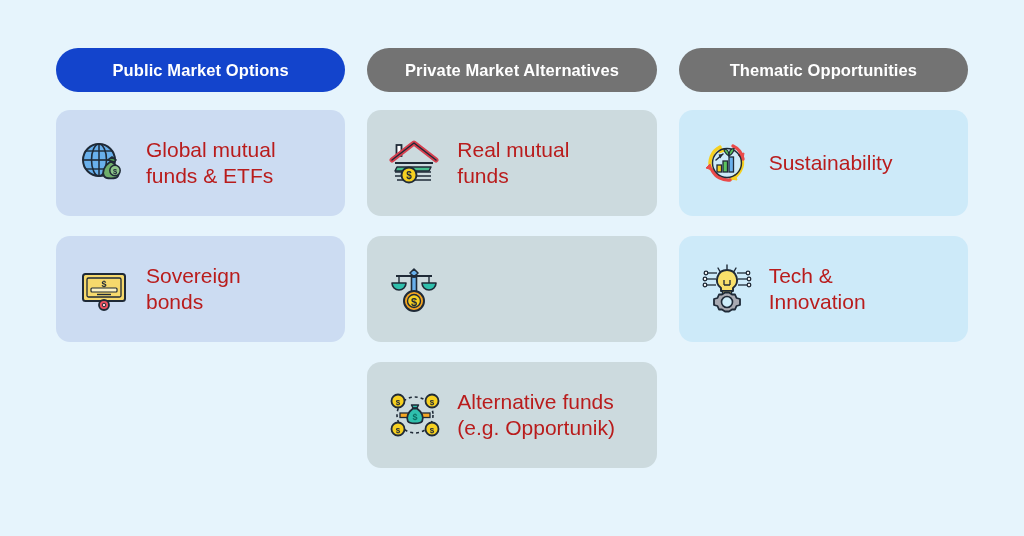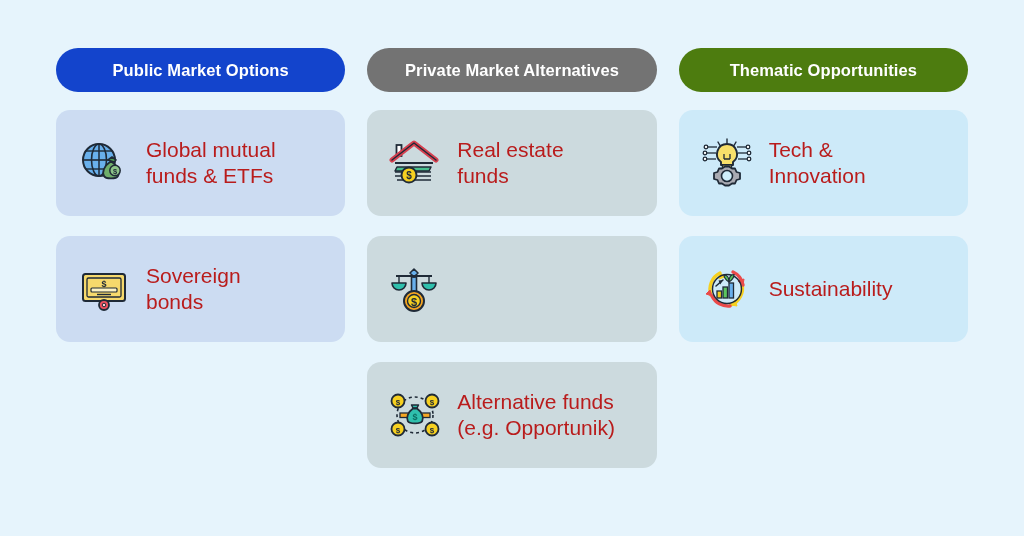--- a/index.html
+++ b/index.html
@@ -128,21 +128,21 @@
           <path d="M3 23 L25 6 L47 23" fill="none" stroke="#1f2a37" stroke-width="1.4" stroke-linejoin="round" stroke-linecap="round"></path>
           <path d="M6 26 h38" stroke="#1f2a37" stroke-width="1.8"></path>
           <path d="M8 30 h34 l-2 4 H6 z" fill="#49bf8f" stroke="#1f2a37" stroke-width="1.5" stroke-linejoin="round"></path>
           <path d="M6 35 h36" stroke="#1f2a37" stroke-width="1.6"></path>
           <path d="M6 39 h36" stroke="#1f2a37" stroke-width="1.6"></path>
           <path d="M8 43 h34" stroke="#1f2a37" stroke-width="1.6"></path>
           <circle cx="20" cy="38" r="7.5" fill="#f6d020" stroke="#1f2a37" stroke-width="1.9"></circle>
           <text x="20" y="42" font-family="'Liberation Sans',sans-serif" font-size="10" font-weight="bold" fill="#1f2a37" text-anchor="middle">$</text>
         </svg>
       </span>
-      <span class="card-label">Real estate
+      <span class="card-label">Real mutual
 funds</span>
     </div>
 
     <div class="card">
       <span class="card-icon">
         <svg width="52" height="52" viewBox="0 0 52 52">
           <rect x="22.5" y="14" width="5" height="20" fill="#69b0ec" stroke="#1f2a37" stroke-width="1.6"></rect>
           <path d="M25 6 l4 4 -4 4 -4 -4 z" fill="#69b0ec" stroke="#1f2a37" stroke-width="1.6" stroke-linejoin="round"></path>
           <line x1="7" y1="13" x2="43" y2="13" stroke="#1f2a37" stroke-width="2"></line>
           <line x1="10" y1="13" x2="10" y2="20" stroke="#1f2a37" stroke-width="1.4"></line>
@@ -174,21 +174,45 @@
           <circle cx="43" cy="40" r="6.5" fill="#f6d020" stroke="#1f2a37" stroke-width="1.8"></circle>
           <text x="43" y="43.5" font-family="'Liberation Sans',sans-serif" font-size="8" font-weight="bold" fill="#1f2a37" text-anchor="middle">$</text>
         </svg>
       </span>
       <span class="card-label">Alternative funds
 (e.g. Opportunik)</span>
     </div>
   </div>
 
   <div class="column col-thematic">
-    <div class="col-header" style="background:#4d7c0f">Thematic Opportunities</div>
+    <div class="col-header" style="background:#737373">Thematic Opportunities</div>
+
+    <div class="card">
+      <span class="card-icon">
+        <svg width="52" height="52" viewBox="0 0 52 52">
+          <path d="M10 32 A18 18 0 0 1 19 10" fill="none" stroke="#f6d020" stroke-width="3.4" stroke-linecap="round"></path>
+          <path d="M19 10 l-1 6 l6 -2 z" fill="#f6d020" stroke="#f6d020" stroke-width="1"></path>
+          <path d="M41 21 A18 18 0 0 1 30 42" fill="none" stroke="#f6d020" stroke-width="3.4" stroke-linecap="round"></path>
+          <path d="M30 42 l6 1 l-2 -6 z" fill="#f6d020" stroke="#f6d020" stroke-width="1"></path>
+          <path d="M32 9 A18 18 0 0 1 42 22" fill="none" stroke="#ea4a4a" stroke-width="3.4" stroke-linecap="round"></path>
+          <path d="M42 22 l1 -6 l-6 2 z" fill="#ea4a4a" stroke="#ea4a4a" stroke-width="1"></path>
+          <path d="M11 33 A18 18 0 0 0 29 43" fill="none" stroke="#ea4a4a" stroke-width="3.4" stroke-linecap="round"></path>
+          <path d="M11 33 l-2 -6 l-4 4 z" fill="#ea4a4a" stroke="#ea4a4a" stroke-width="1"></path>
+          <circle cx="26" cy="26" r="14.5" fill="none" stroke="#1f2a37" stroke-width="1.4"></circle>
+          <rect x="16" y="28" width="4.5" height="7" fill="#f6d020" stroke="#1f2a37" stroke-width="1.3"></rect>
+          <rect x="22" y="24" width="4.5" height="11" fill="#5bc45f" stroke="#1f2a37" stroke-width="1.3"></rect>
+          <rect x="28" y="20" width="4.5" height="15" fill="#69b0ec" stroke="#1f2a37" stroke-width="1.3"></rect>
+          <path d="M15 23 l7 -6" stroke="#1f2a37" stroke-width="1.5" stroke-linecap="round" fill="none"></path>
+          <path d="M22 17 l-4.5 0.6 l1.8 4 z" fill="#1f2a37"></path>
+          <path d="M28 19 c-3 -2 -5 -4 -5 -7 c4 0 5 3 5 7 z" fill="#5bc45f" stroke="#1f2a37" stroke-width="1.2"></path>
+          <path d="M28 19 c3 -2 5 -4.5 5 -7.5 c-4 0 -5 3.5 -5 7.5 z" fill="#5bc45f" stroke="#1f2a37" stroke-width="1.2"></path>
+        </svg>
+      </span>
+      <span class="card-label">Sustainability</span>
+    </div>
 
     <div class="card">
       <span class="card-icon">
         <svg width="52" height="52" viewBox="0 0 52 52">
           <g stroke="#1f2a37" stroke-width="1.3" fill="none">
             <path d="M16 10 H7"></path>
               <path d="M15 16 H6"></path>
               <path d="M15 22 H6"></path>
             <path d="M36 10 H45"></path>
               <path d="M37 16 H46"></path>
@@ -210,39 +234,15 @@
           <path d="M26 7 a10 10 0 0 1 6 18 v3 h-12 v-3 a10 10 0 0 1 6 -18 z" fill="#f8e06a" stroke="#1f2a37" stroke-width="1.9" stroke-linejoin="round"></path>
           <path d="M23 17 v5 M29 17 v5 M23 22 h6" fill="none" stroke="#1f2a37" stroke-width="1.3"></path>
           <rect x="21.5" y="28" width="9" height="4" fill="#f8e06a" stroke="#1f2a37" stroke-width="1.4"></rect>
           <path d="M13 36 l3.5 -1 1.5 -3.5 h3 l3 -2 h4 l3 2 h3 l1.5 3.5 3.5 1 v6 l-3.5 1 -1.5 3.5 h-3 l-3 2 h-4 l-3 -2 h-3 l-1.5 -3.5 -3.5 -1 z" fill="#a9aab2" stroke="#1f2a37" stroke-width="1.8" stroke-linejoin="round"></path>
           <circle cx="26" cy="39" r="5.5" fill="#cfeefb" stroke="#1f2a37" stroke-width="1.6"></circle>
         </svg>
       </span>
       <span class="card-label">Tech &amp;
 Innovation</span>
     </div>
-
-    <div class="card">
-      <span class="card-icon">
-        <svg width="52" height="52" viewBox="0 0 52 52">
-          <path d="M10 32 A18 18 0 0 1 19 10" fill="none" stroke="#f6d020" stroke-width="3.4" stroke-linecap="round"></path>
-          <path d="M19 10 l-1 6 l6 -2 z" fill="#f6d020" stroke="#f6d020" stroke-width="1"></path>
-          <path d="M41 21 A18 18 0 0 1 30 42" fill="none" stroke="#f6d020" stroke-width="3.4" stroke-linecap="round"></path>
-          <path d="M30 42 l6 1 l-2 -6 z" fill="#f6d020" stroke="#f6d020" stroke-width="1"></path>
-          <path d="M32 9 A18 18 0 0 1 42 22" fill="none" stroke="#ea4a4a" stroke-width="3.4" stroke-linecap="round"></path>
-          <path d="M42 22 l1 -6 l-6 2 z" fill="#ea4a4a" stroke="#ea4a4a" stroke-width="1"></path>
-          <path d="M11 33 A18 18 0 0 0 29 43" fill="none" stroke="#ea4a4a" stroke-width="3.4" stroke-linecap="round"></path>
-          <path d="M11 33 l-2 -6 l-4 4 z" fill="#ea4a4a" stroke="#ea4a4a" stroke-width="1"></path>
-          <circle cx="26" cy="26" r="14.5" fill="none" stroke="#1f2a37" stroke-width="1.4"></circle>
-          <rect x="16" y="28" width="4.5" height="7" fill="#f6d020" stroke="#1f2a37" stroke-width="1.3"></rect>
-          <rect x="22" y="24" width="4.5" height="11" fill="#5bc45f" stroke="#1f2a37" stroke-width="1.3"></rect>
-          <rect x="28" y="20" width="4.5" height="15" fill="#69b0ec" stroke="#1f2a37" stroke-width="1.3"></rect>
-          <path d="M15 23 l7 -6" stroke="#1f2a37" stroke-width="1.5" stroke-linecap="round" fill="none"></path>
-          <path d="M22 17 l-4.5 0.6 l1.8 4 z" fill="#1f2a37"></path>
-          <path d="M28 19 c-3 -2 -5 -4 -5 -7 c4 0 5 3 5 7 z" fill="#5bc45f" stroke="#1f2a37" stroke-width="1.2"></path>
-          <path d="M28 19 c3 -2 5 -4.5 5 -7.5 c-4 0 -5 3.5 -5 7.5 z" fill="#5bc45f" stroke="#1f2a37" stroke-width="1.2"></path>
-        </svg>
-      </span>
-      <span class="card-label">Sustainability</span>
-    </div>
   </div>
 
 </div>
 
 </body></html>

